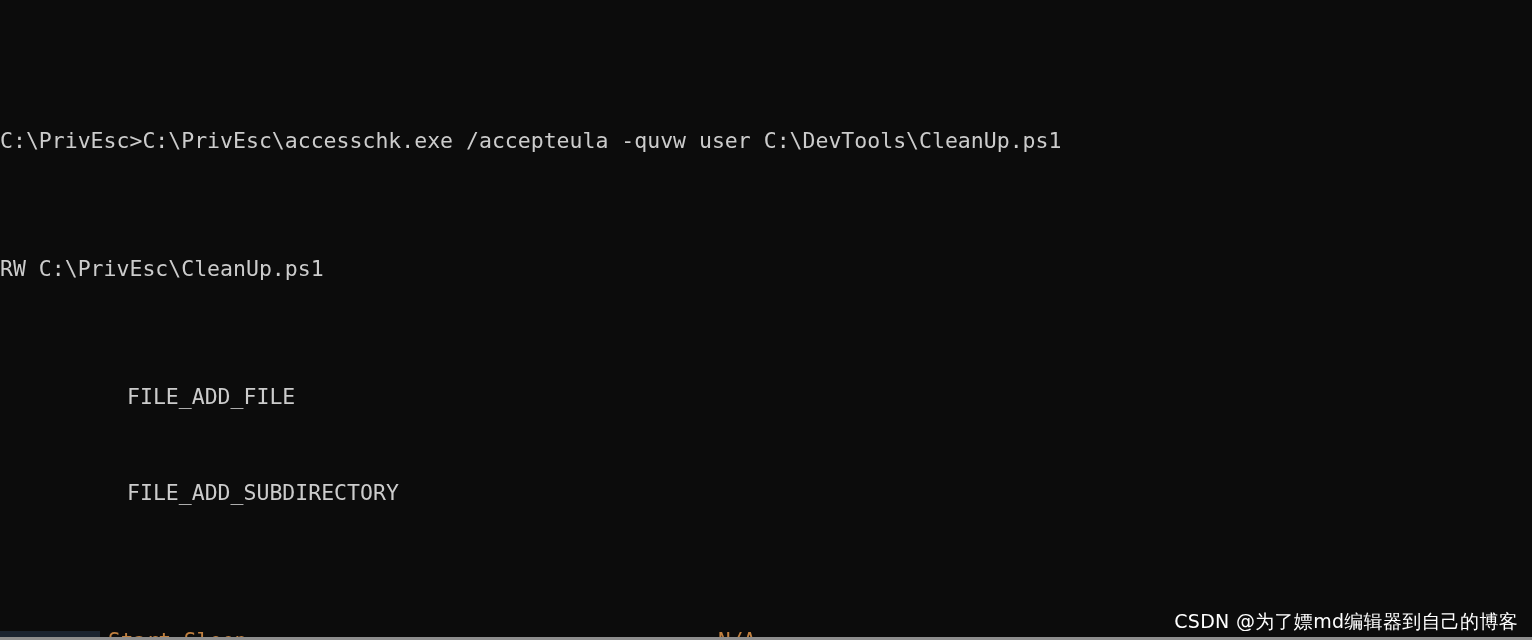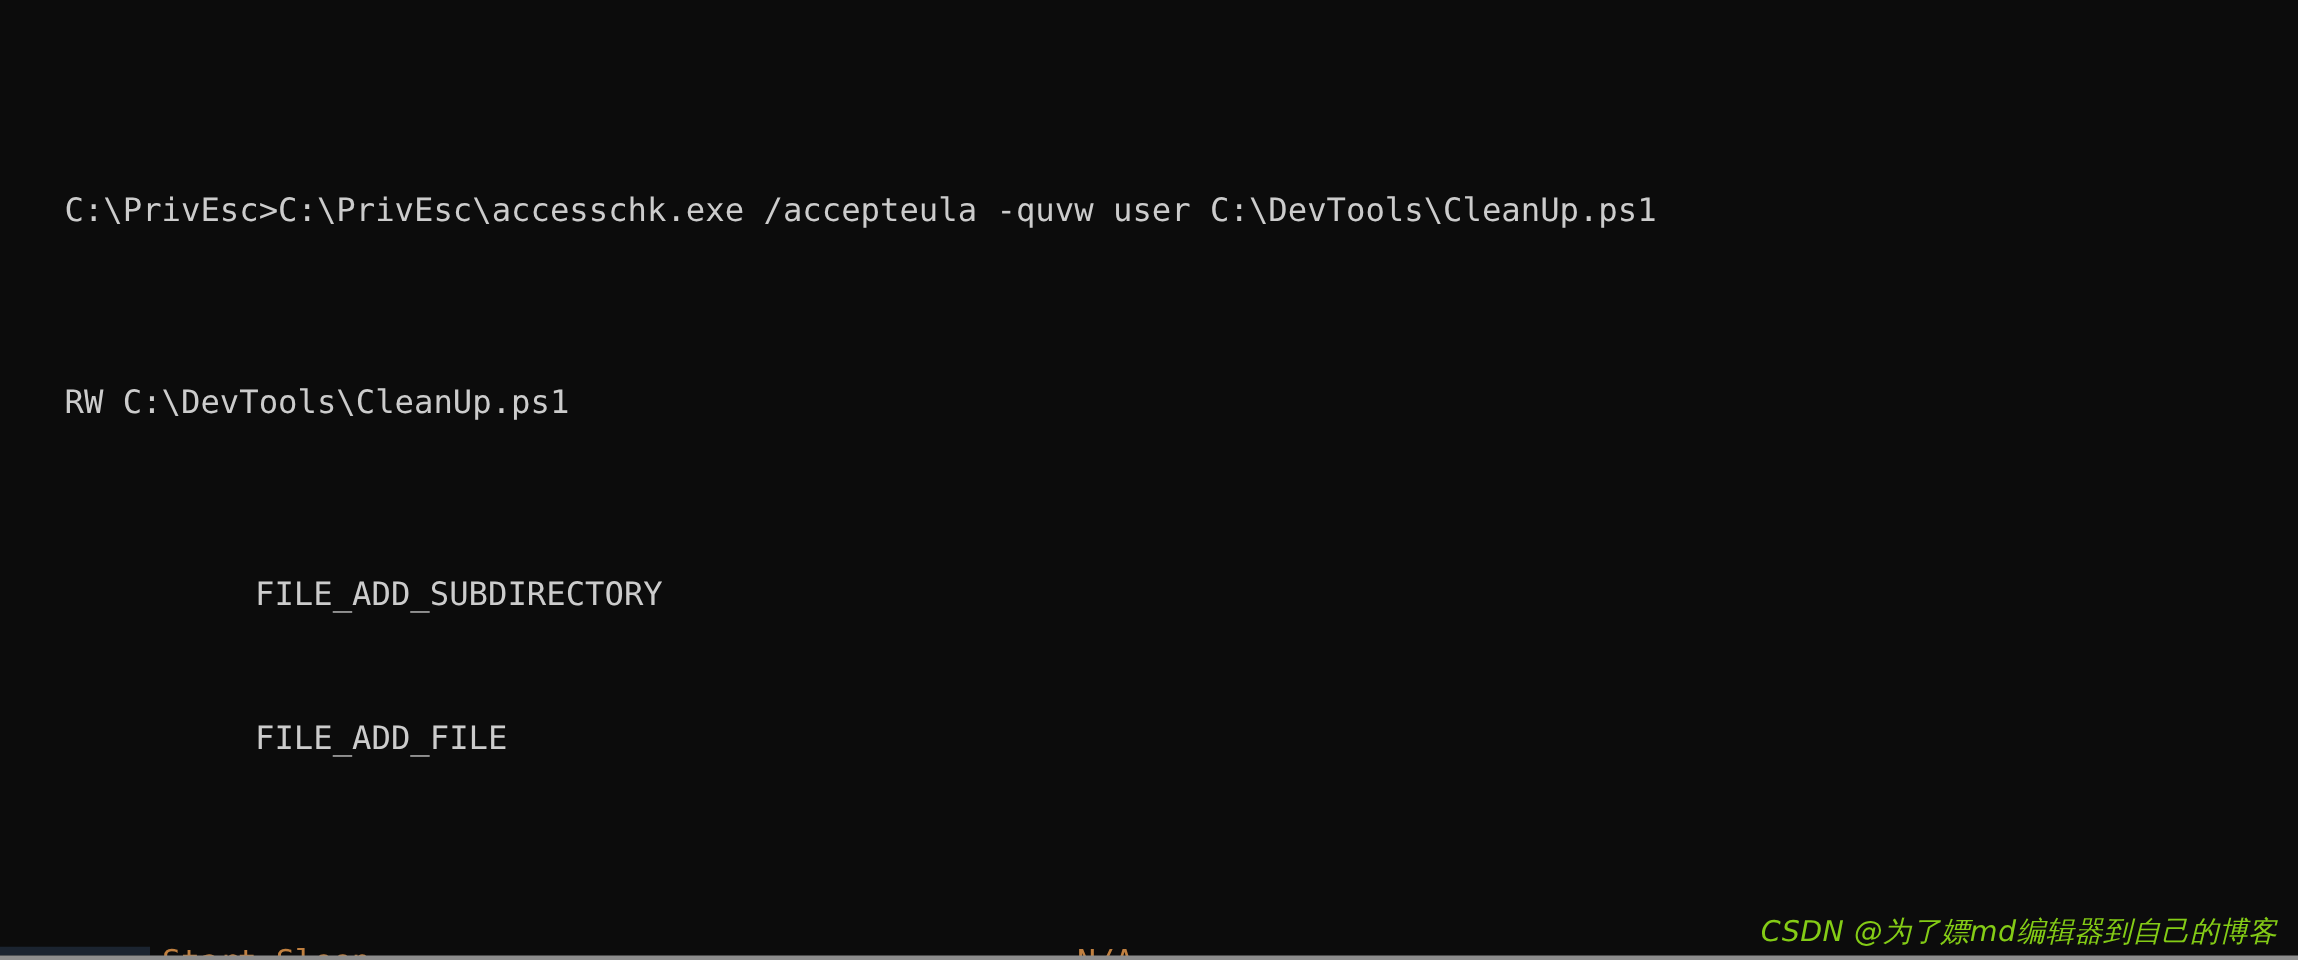--- a/index.html
+++ b/index.html
@@ -35,40 +35,38 @@
     line-height: 32px;
     letter-spacing: 0px;
     color: #cccccc;
     white-space: pre;
   }
 
   .line {
     height: 32px;
     white-space: pre;
     display: block;
-    padding-left: 43px;
   }
 
   .indent {
     display: inline-block;
     width: 127px;
   }
 
   
   .watermark {
     position: absolute;
     right: 14px;
     bottom: 8px;
     font-family: "DejaVu Sans", sans-serif;
     font-size: 19px;
     line-height: 22px;
-    color: #84cc16;
+    color: #ffffff;
     white-space: nowrap;
     letter-spacing: 0.3px;
-    font-style: italic;
   }
 
   
   .bottom-sliver {
     position: absolute;
     left: 0;
     bottom: 0;
     width: 1532px;
     height: 9px;
     overflow: hidden;
@@ -117,24 +115,24 @@
 </style>
 </head>
 <body>
 
 <div id="terminal">
 
   <div class="buffer">
 
     <span class="line">C:\PrivEsc&gt;C:\PrivEsc\accesschk.exe /accepteula -quvw user C:\DevTools\CleanUp.ps1</span>
 
-    <span class="line">RW C:\DevTools\CleanUp.ps1</span>
+    <span class="line">RW C:\PrivEsc\CleanUp.ps1</span>
 
+    <span class="line"><span class="indent"></span><span>FILE_ADD_FILE</span></span>
     <span class="line"><span class="indent"></span><span>FILE_ADD_SUBDIRECTORY</span></span>
-    <span class="line"><span class="indent"></span><span>FILE_ADD_FILE</span></span>
     
     
     
     
     
     
     
     
     
     

